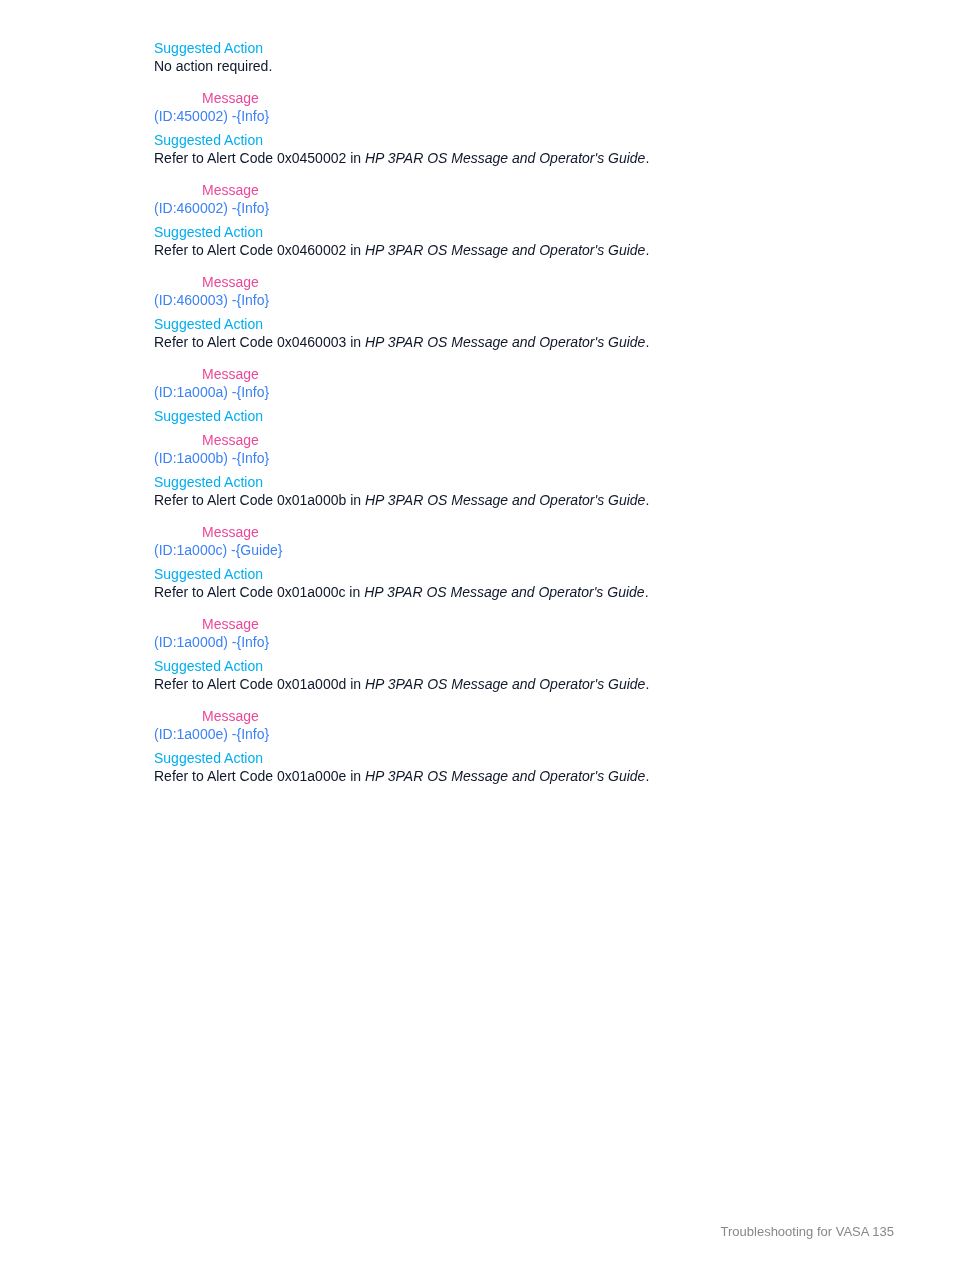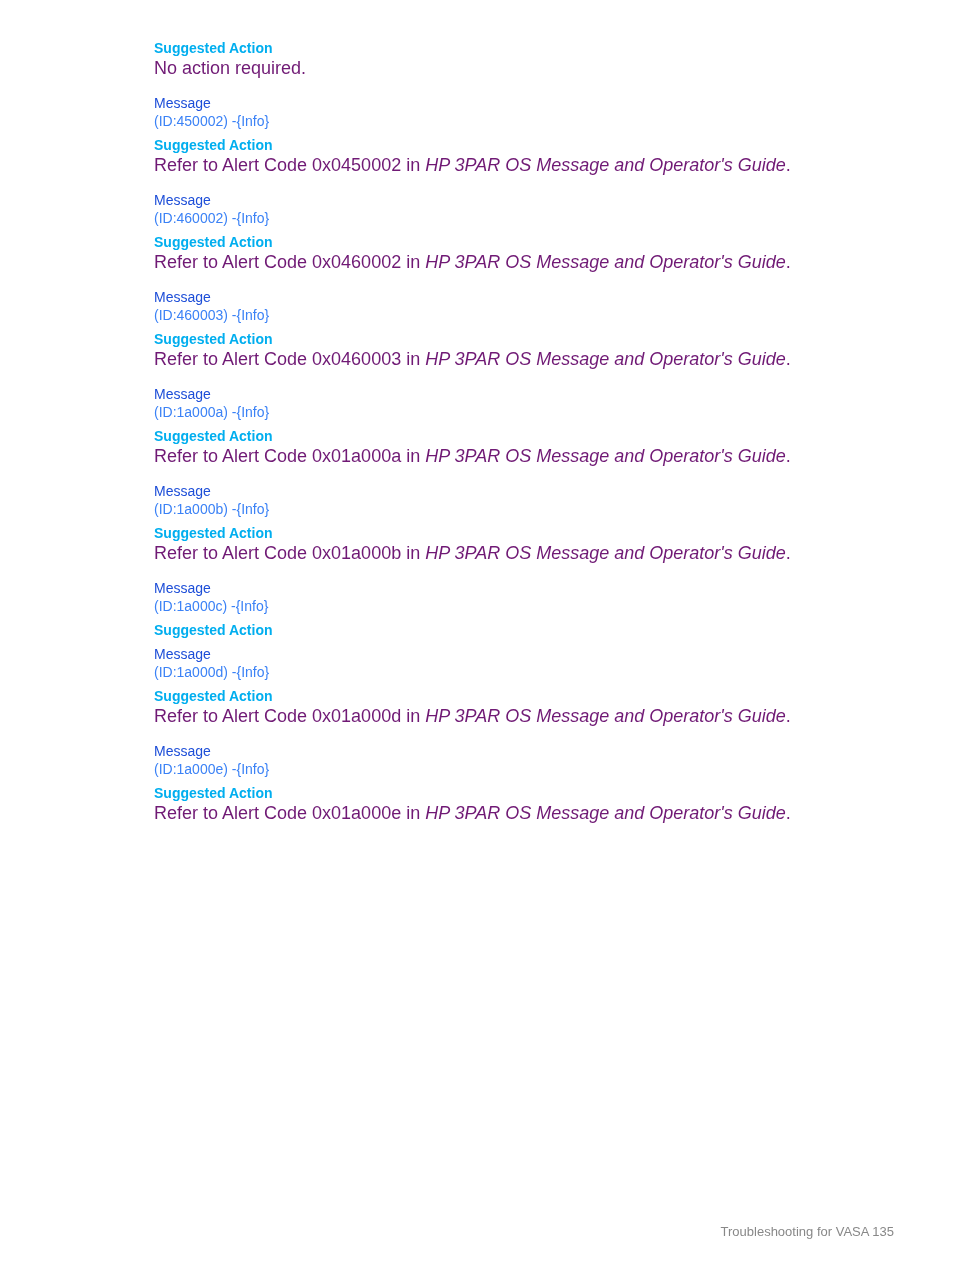--- a/index.html
+++ b/index.html
@@ -23,37 +23,37 @@
     }
 
     .entry {
       margin-bottom: 8px;
     }
 
     .suggested-action-label {
       color: #00aeef;
       font-size: 14px;
       margin-bottom: 2px;
-      font-weight: bold;
     }
 
     .action-text {
-      font-size: 18px;
-      color: #701a75;
+      font-size: 14px;
+      color: #0f172a;
       margin-bottom: 16px;
     }
 
     .action-text em {
       font-style: italic;
     }
 
     .message-label {
-      color: #1d4ed8;
+      color: #ec4899;
       font-size: 14px;
       margin-bottom: 2px;
+      margin-left: 48px;
     }
 
     .message-text {
       font-size: 14px;
       color: #3b82f6;
       margin-bottom: 8px;
     }
 
     .footer {
       position: absolute;
@@ -91,34 +91,34 @@
     <div class="message-label">Message</div>
     <div class="message-text">(ID:460003) -{Info}</div>
     <div class="suggested-action-label">Suggested Action</div>
     <div class="action-text">Refer to Alert Code 0x0460003 in <em>HP 3PAR OS Message and Operator's Guide</em>.</div>
   </div>
 
   <div class="entry">
     <div class="message-label">Message</div>
     <div class="message-text">(ID:1a000a) -{Info}</div>
     <div class="suggested-action-label">Suggested Action</div>
-    <div class="action-text">Refer to Alert Code 0x01a000a in <em>HP 3PAR OS Message and Operator's Guide</em>.</div>
   </div>
 
   <div class="entry">
     <div class="message-label">Message</div>
     <div class="message-text">(ID:1a000b) -{Info}</div>
     <div class="suggested-action-label">Suggested Action</div>
     <div class="action-text">Refer to Alert Code 0x01a000b in <em>HP 3PAR OS Message and Operator's Guide</em>.</div>
   </div>
 
   <div class="entry">
     <div class="message-label">Message</div>
-    <div class="message-text">(ID:1a000c) -{Info}</div>
+    <div class="message-text">(ID:1a000c) -{Guide}</div>
     <div class="suggested-action-label">Suggested Action</div>
+    <div class="action-text">Refer to Alert Code 0x01a000c in <em>HP 3PAR OS Message and Operator's Guide</em>.</div>
   </div>
 
   <div class="entry">
     <div class="message-label">Message</div>
     <div class="message-text">(ID:1a000d) -{Info}</div>
     <div class="suggested-action-label">Suggested Action</div>
     <div class="action-text">Refer to Alert Code 0x01a000d in <em>HP 3PAR OS Message and Operator's Guide</em>.</div>
   </div>
 
   <div class="entry">

